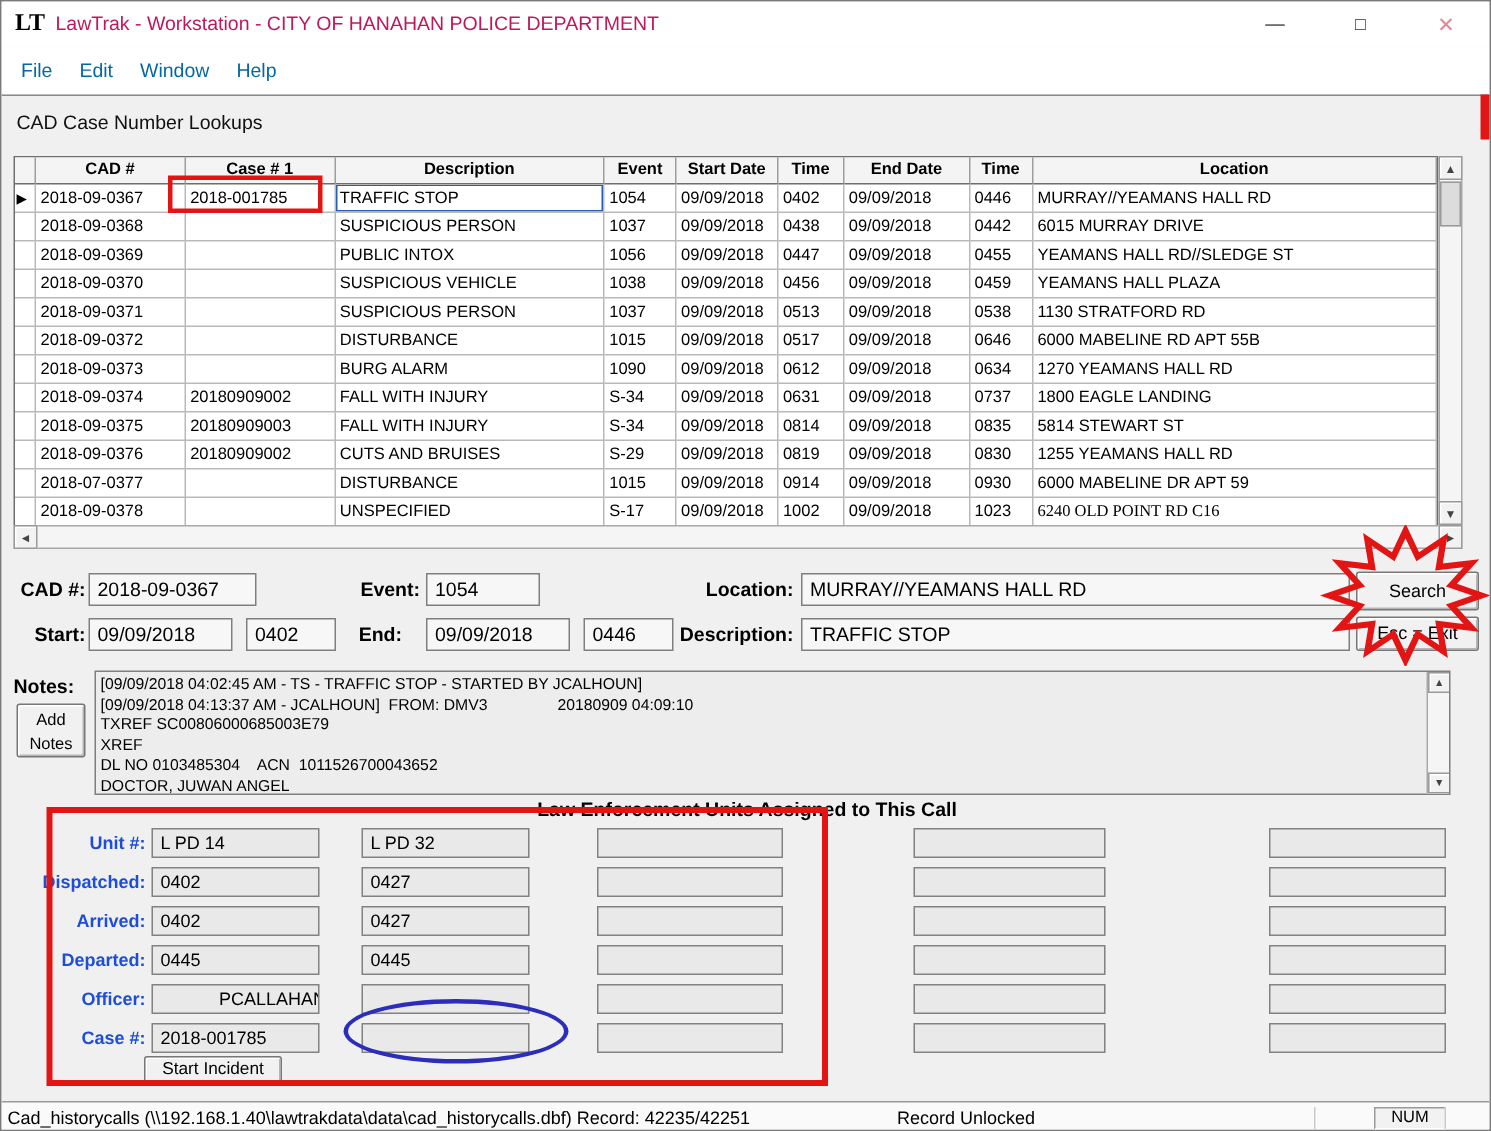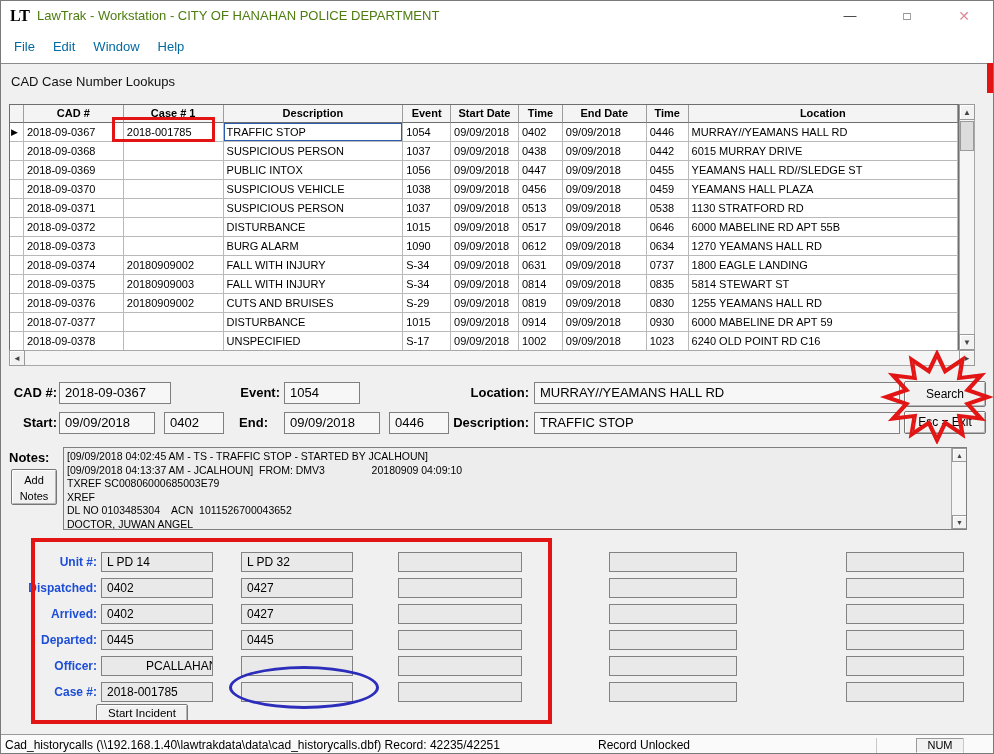--- a/index.html
+++ b/index.html
@@ -7,21 +7,21 @@
   body { font-family:"Liberation Sans", sans-serif; }
   .window { position:relative; width:994px; height:754px; background:#f0f0f0;
             border:1px solid #7a7a7a; overflow:hidden; }
 
   
   .titlebar { position:absolute; left:0; top:0; width:100%; height:30px; background:#ffffff; }
   .logo { position:absolute; left:8px; top:4px; width:22px; height:22px;
           font-family:"Liberation Serif", serif; font-weight:bold; font-size:16px;
           color:#000; line-height:22px; text-align:center; }
   .title-text { position:absolute; left:36px; top:0; height:30px; line-height:30px;
-                font-size:13px; color:#4d7c0f; white-space:nowrap; }
+                font-size:13px; color:#be185d; white-space:nowrap; }
   .win-btn { position:absolute; top:0; width:46px; height:30px; text-align:center;
              line-height:30px; font-size:13px; color:#333; }
   .win-btn.min { left:826px; }
   .win-btn.max { left:883px; font-size:12px; }
   .win-btn.cls { left:940px; color:#e08a96; font-size:14px; }
 
   
   .menubar { position:absolute; left:0; top:30px; width:100%; height:32px; background:#ffffff;
              display:flex; align-items:center; padding-left:4px; }
   .menu-item { font-size:13px; color:#0369a1; padding:0 9px; height:32px; line-height:32px; }
@@ -277,21 +277,21 @@
         <div class="trow">
           <div class="dcell sel" style="width: 14px;"></div>
           <div class="dcell" style="width: 100px;">2018-09-0378</div>
           <div class="dcell" style="width: 100px;"></div>
           <div class="dcell" style="width: 180px;">UNSPECIFIED</div>
           <div class="dcell" style="width: 48px;">S-17</div>
           <div class="dcell" style="width: 68px;">09/09/2018</div>
           <div class="dcell" style="width: 44px;">1002</div>
           <div class="dcell" style="width: 84px;">09/09/2018</div>
           <div class="dcell" style="width: 42px;">1023</div>
-          <div class="dcell" style="width: 270px;">6240 OLD POINT RD C16</div>
+          <div class="dcell" style="width: 270px; font-family: Liberation Serif, serif;">6240 OLD POINT RD C16</div>
         </div>
       </div>
   </div>
   <div class="vscroll">
     <div class="sb-btn up">▲</div>
     <div class="thumb"></div>
     <div class="sb-btn down">▼</div>
   </div>
   <div class="hscroll">
     <div class="sb-btn left">◄</div>
@@ -327,20 +327,21 @@
         <div class="note-line">XREF</div>
         <div class="note-line">DL NO 0103485304    ACN  1011526700043652</div>
         <div class="note-line">DOCTOR, JUWAN ANGEL</div>
       </div>
     <div class="notes-vscroll">
       <div class="sb-btn up">▲</div>
       <div class="sb-btn down">▼</div>
     </div>
   </div>
 
+  <div class="units-header">Law Enforcement Units Assigned to This Call</div>
   <div id="units-layer">
       <div class="unit-label" style="top: 551px;">Unit #:</div>
       <div class="unit-label" style="top: 577px;">Dispatched:</div>
       <div class="unit-label" style="top: 603px;">Arrived:</div>
       <div class="unit-label" style="top: 629px;">Departed:</div>
       <div class="unit-label" style="top: 655px;">Officer:</div>
       <div class="unit-label" style="top: 681px;">Case #:</div>
       <div class="unit-field" style="left: 100px; top: 551px; width: 112px;">L PD  14</div>
       <div class="unit-field" style="left: 100px; top: 577px; width: 112px;">0402</div>
       <div class="unit-field" style="left: 100px; top: 603px; width: 112px;">0402</div>

